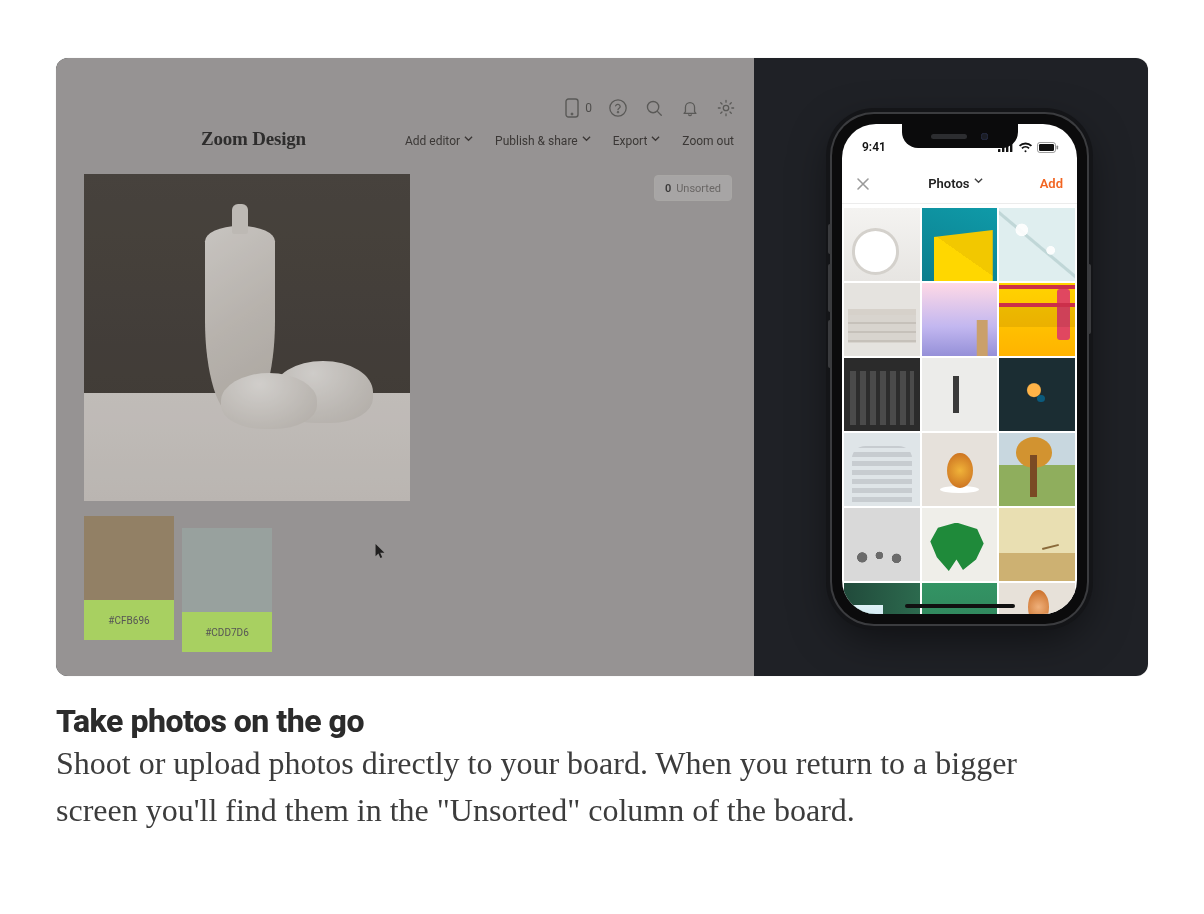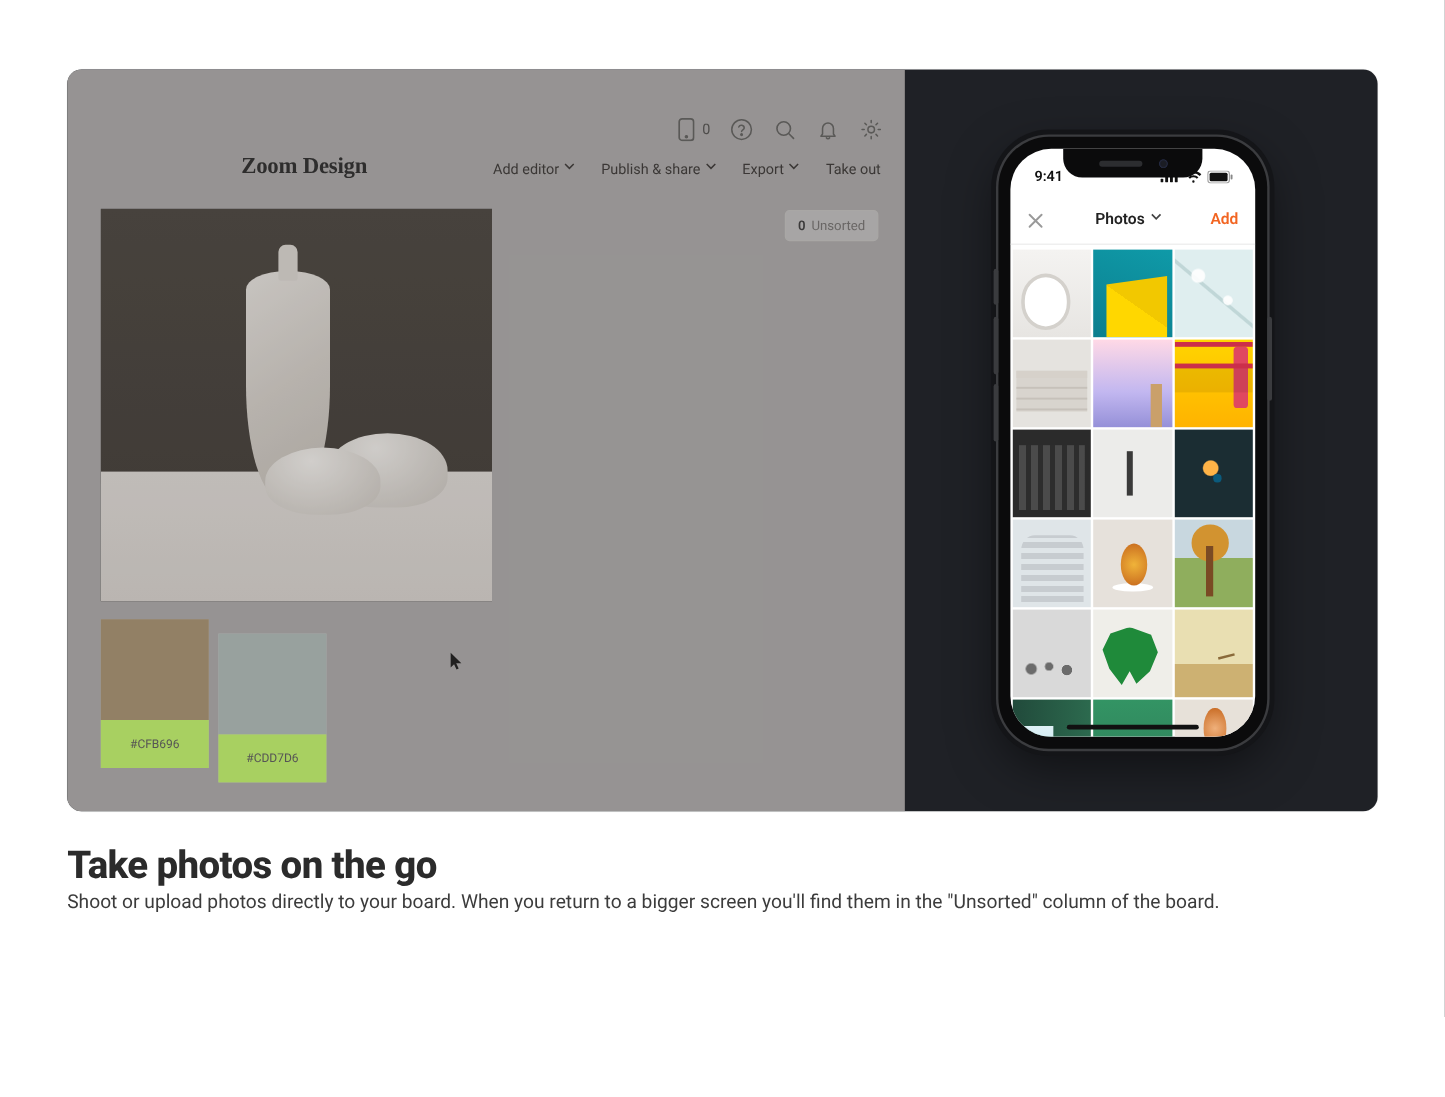--- a/index.html
+++ b/index.html
@@ -160,21 +160,21 @@
     top: 485px; left: 318px;
     width: 12px; height: 16px;
     color:#111;
   }
 
   
   .phone {
     position: absolute;
     top: 56px;
     left: 776px;
-    width: 224px;
+    width: 255px;
     height: 510px;
     border-radius: 42px;
     background: #0b0b0c;
     box-shadow:
       0 0 0 2px #3b3c3f,
       0 0 0 6px #141518,
       0 14px 40px rgba(0,0,0,0.5);
   }
   .phone-side-btn {
     position:absolute; background:#3a3b3e; border-radius:2px;
@@ -294,24 +294,25 @@
     top: 702px;
     width: 1092px;
     color:#2b2b2b;
   }
   .caption h2 {
     font-size: 32px;
     font-weight: 800;
     letter-spacing:-0.5px;
   }
   .caption p {
-    font-size: 16px;
+    font-size: 32px;
     line-height: 1.48;
     color:#3c3c3c;
     max-width: 1010px;
+    font-family: Liberation Serif, serif;
   }
 </style>
 </head>
 <body>
 
 <div class="hero-card">
 
   <div class="desktop-app">
 
     <div class="topbar">
@@ -366,21 +367,21 @@
             <path d="M1 3l4 4 4-4" fill="none" stroke="#322f2d" stroke-width="1.4"></path>
           </svg>
       </span>
       <span class="menu-item">
         <span>Export</span>
         <svg class="chev-down" viewBox="0 0 10 10">
             <path d="M1 3l4 4 4-4" fill="none" stroke="#322f2d" stroke-width="1.4"></path>
           </svg>
       </span>
       <span class="menu-item">
-        <span>Take out</span>
+        <span>Zoom out</span>
       </span>
     </div>
 
     <div class="unsorted-badge">
       <span class="num">0</span>
       <span>Unsorted</span>
     </div>
 
     <div class="main-image">
       <div class="mi-backwall"></div>

